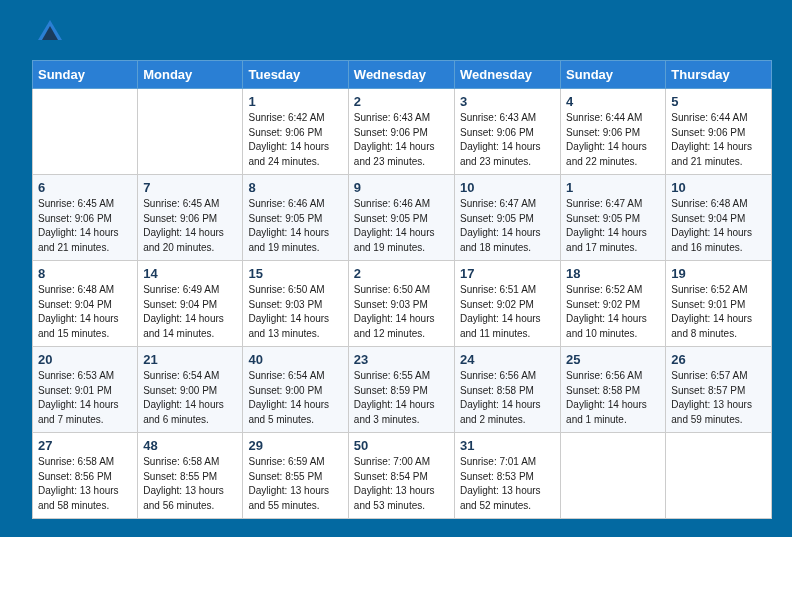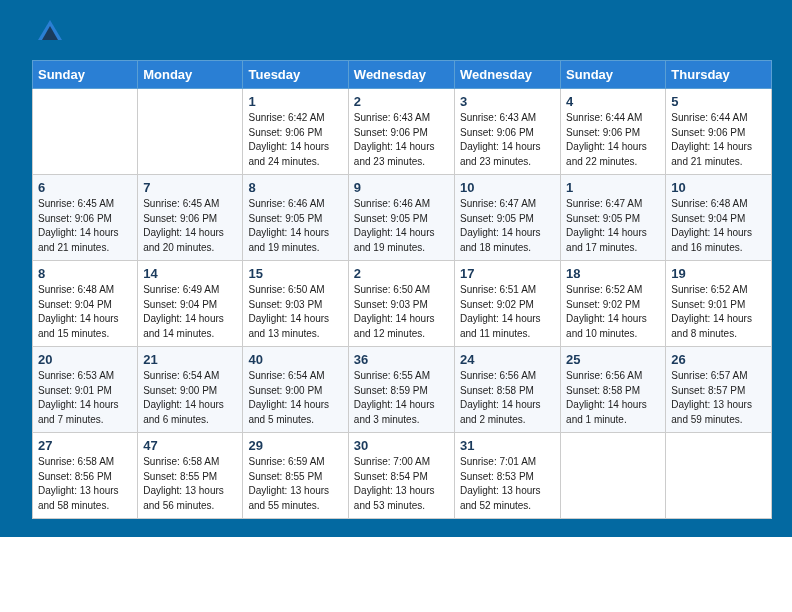--- a/index.html
+++ b/index.html
@@ -225,21 +225,21 @@
           </td>
           <td>
             <div class="day-num">21</div>
             <div class="cell-content">Sunrise: 6:54 AM<br>Sunset: 9:00 PM<br>Daylight: 14 hours and 6 minutes.</div>
           </td>
           <td>
             <div class="day-num">40</div>
             <div class="cell-content">Sunrise: 6:54 AM<br>Sunset: 9:00 PM<br>Daylight: 14 hours and 5 minutes.</div>
           </td>
           <td>
-            <div class="day-num">36</div>
+            <div class="day-num">23</div>
             <div class="cell-content">Sunrise: 6:55 AM<br>Sunset: 8:59 PM<br>Daylight: 14 hours and 3 minutes.</div>
           </td>
           <td>
             <div class="day-num">24</div>
             <div class="cell-content">Sunrise: 6:56 AM<br>Sunset: 8:58 PM<br>Daylight: 14 hours and 2 minutes.</div>
           </td>
           <td>
             <div class="day-num">25</div>
             <div class="cell-content">Sunrise: 6:56 AM<br>Sunset: 8:58 PM<br>Daylight: 14 hours and 1 minute.</div>
           </td>
@@ -247,29 +247,29 @@
             <div class="day-num">26</div>
             <div class="cell-content">Sunrise: 6:57 AM<br>Sunset: 8:57 PM<br>Daylight: 13 hours and 59 minutes.</div>
           </td>
         </tr>
         <tr>
           <td>
             <div class="day-num">27</div>
             <div class="cell-content">Sunrise: 6:58 AM<br>Sunset: 8:56 PM<br>Daylight: 13 hours and 58 minutes.</div>
           </td>
           <td>
-            <div class="day-num">47</div>
+            <div class="day-num">48</div>
             <div class="cell-content">Sunrise: 6:58 AM<br>Sunset: 8:55 PM<br>Daylight: 13 hours and 56 minutes.</div>
           </td>
           <td>
             <div class="day-num">29</div>
             <div class="cell-content">Sunrise: 6:59 AM<br>Sunset: 8:55 PM<br>Daylight: 13 hours and 55 minutes.</div>
           </td>
           <td>
-            <div class="day-num">30</div>
+            <div class="day-num">50</div>
             <div class="cell-content">Sunrise: 7:00 AM<br>Sunset: 8:54 PM<br>Daylight: 13 hours and 53 minutes.</div>
           </td>
           <td>
             <div class="day-num">31</div>
             <div class="cell-content">Sunrise: 7:01 AM<br>Sunset: 8:53 PM<br>Daylight: 13 hours and 52 minutes.</div>
           </td>
           <td class="empty-cell"></td>
           <td class="empty-cell"></td>
         </tr>
       </tbody>

